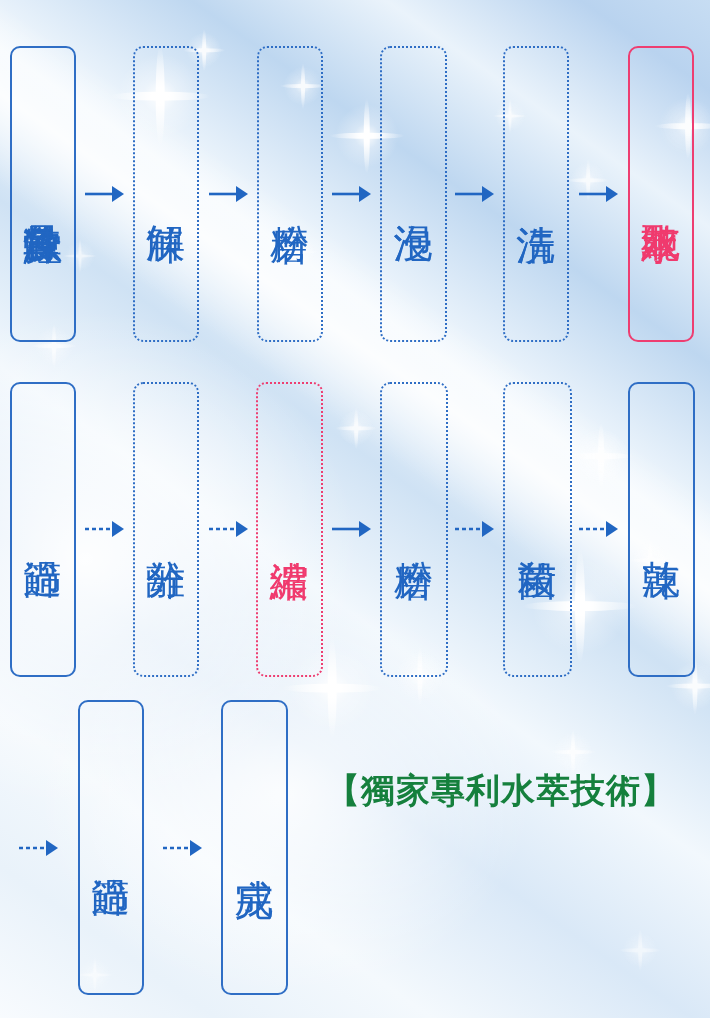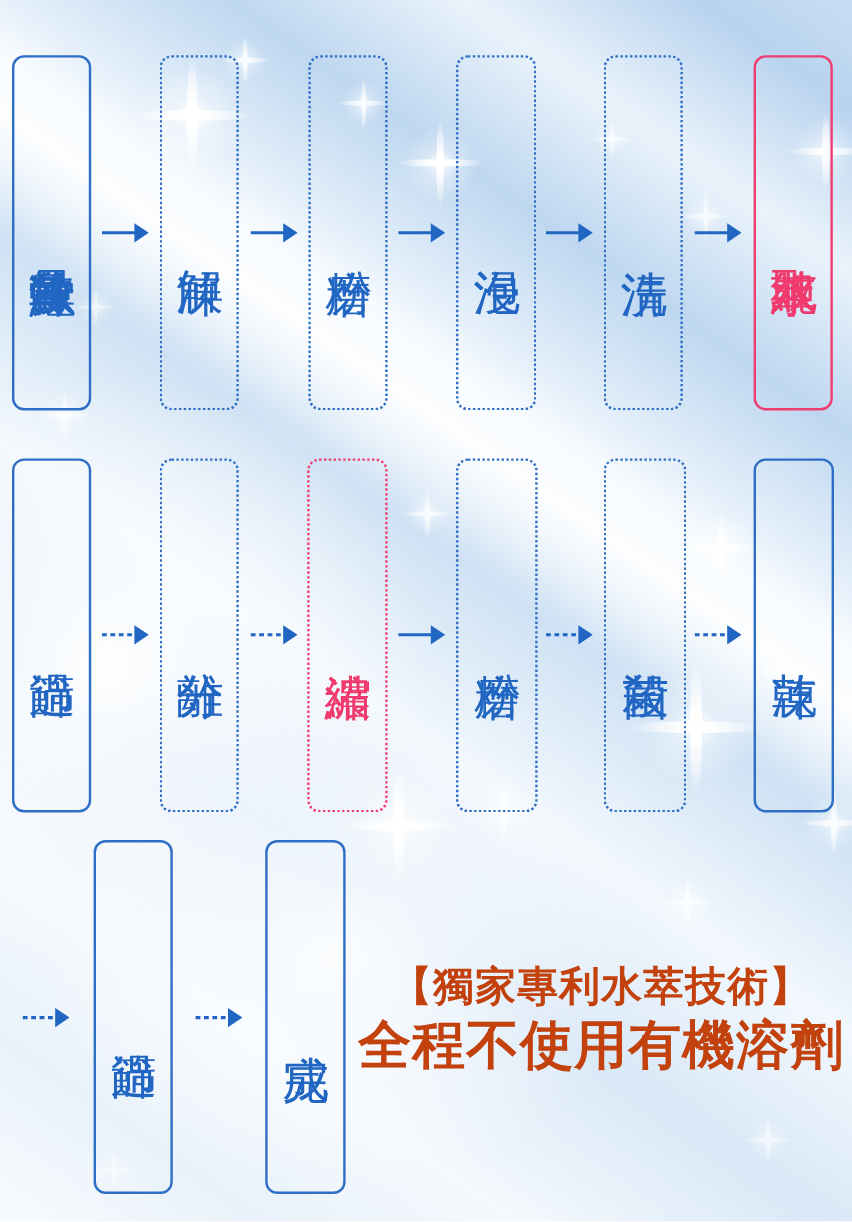--- a/index.html
+++ b/index.html
@@ -39,21 +39,21 @@
     writing-mode:vertical-rl;text-orientation:upright;
     font-size:39px;line-height:1;color:#2166c2;font-weight:500;
     font-family:"Liberation Serif","DejaVu Serif",serif;
   }
   .box.pink .vtext{color:#f03a6e;}
   .arrow{position:absolute;}
   .arrow .shaft{stroke:#2166c2;stroke-width:2.6;fill:none;}
   .arrow .head{fill:#2166c2;}
   .arrow.dashed .shaft{stroke-dasharray:4 3;}
   .caption{
-    position:absolute;left:296px;top:770px;width:410px;text-align:center;color:#c2410c;margin-top:32px;
+    position:absolute;left:296px;top:770px;width:410px;text-align:center;color:#15803d;
   }
   .caption .l1{font-size:34px;font-weight:bold;letter-spacing:1px;line-height:1.2;}
   .caption .l2{font-size:44px;font-weight:bold;margin-top:5px;line-height:1.1;letter-spacing:1px;}
 </style>
 </head>
 <body>
 
 <div class="stage">
   <div class="bg"></div>
 
@@ -166,15 +166,14 @@
   <svg class="arrow dashed" style="left:162px;top:837px" width="40" height="22" viewBox="0 0 40 22">
     <path class="shaft" d="M1 11 H29"></path>
       <path class="head" d="M28 3 L40 11 L28 19 Z"></path>
   </svg>
   <div class="box blue solid" style="left:221px;top:700px;width:67px;height:295px">
     <span class="vtext">完成</span>
   </div>
 
   <div class="caption">
     <div class="l1">【獨家專利水萃技術】</div>
-    <div class="l2">全程不使用有機溶劑</div>
   </div>
 </div>
 
 </body></html>

